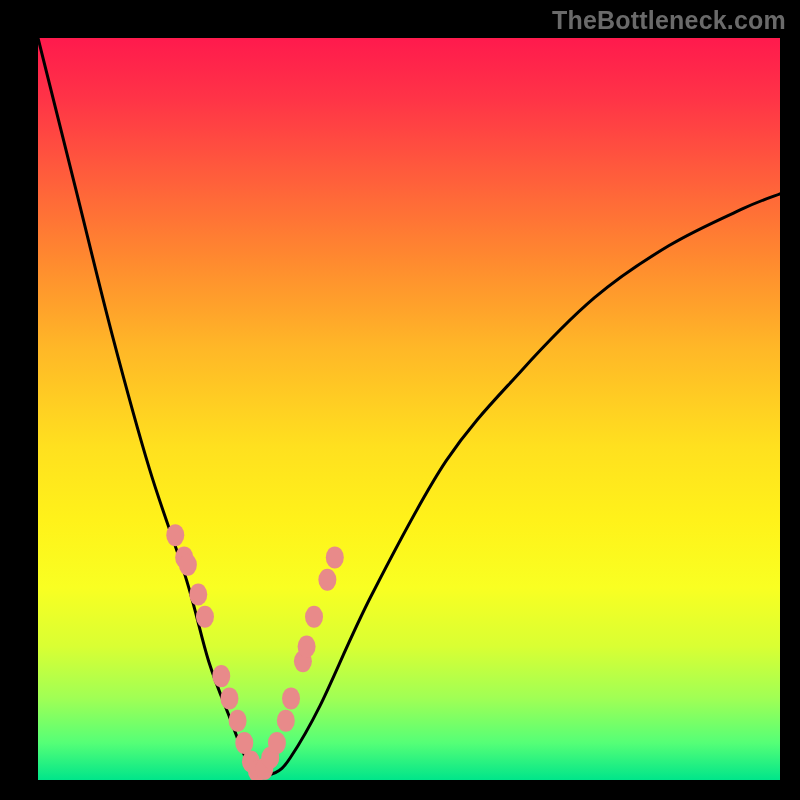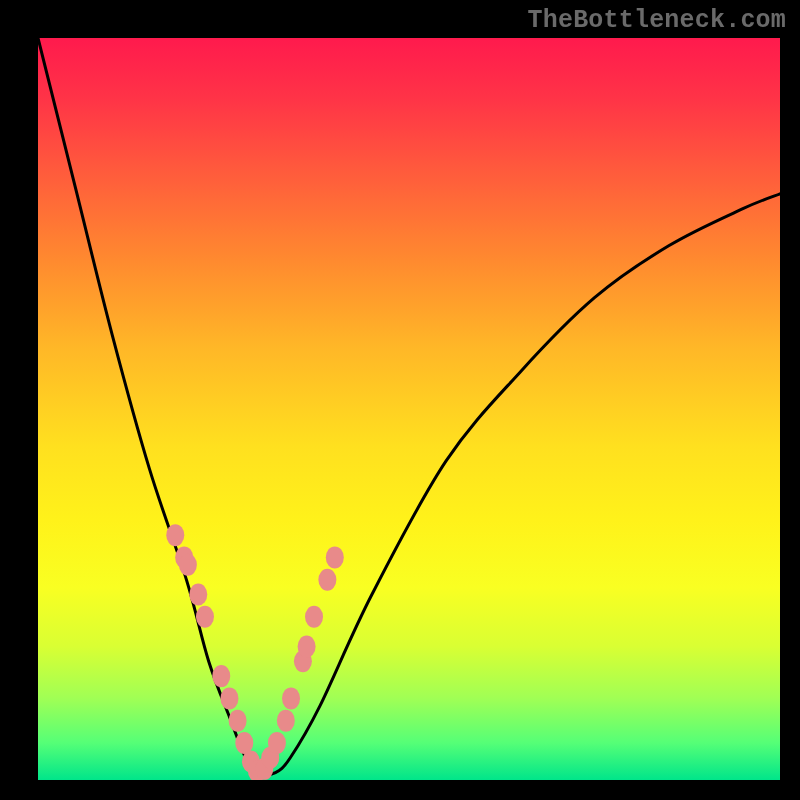--- a/index.html
+++ b/index.html
@@ -34,21 +34,21 @@
       #d9ff33 82%,
       #a0ff55 89%,
       #55ff77 95%,
       #00e58a 100%
     );
   }
   .watermark {
     position: absolute;
     top: 6px;
     right: 14px;
-    font-family: Liberation Mono, monospace;
+    font-family: Liberation Sans, sans-serif;
     font-size: 25px;
     font-weight: 600;
     color: #6a6a6a;
     letter-spacing: 0.2px;
     user-select: none;
   }
   svg.curve {
     position: absolute;
     left: 0;
     top: 0;

